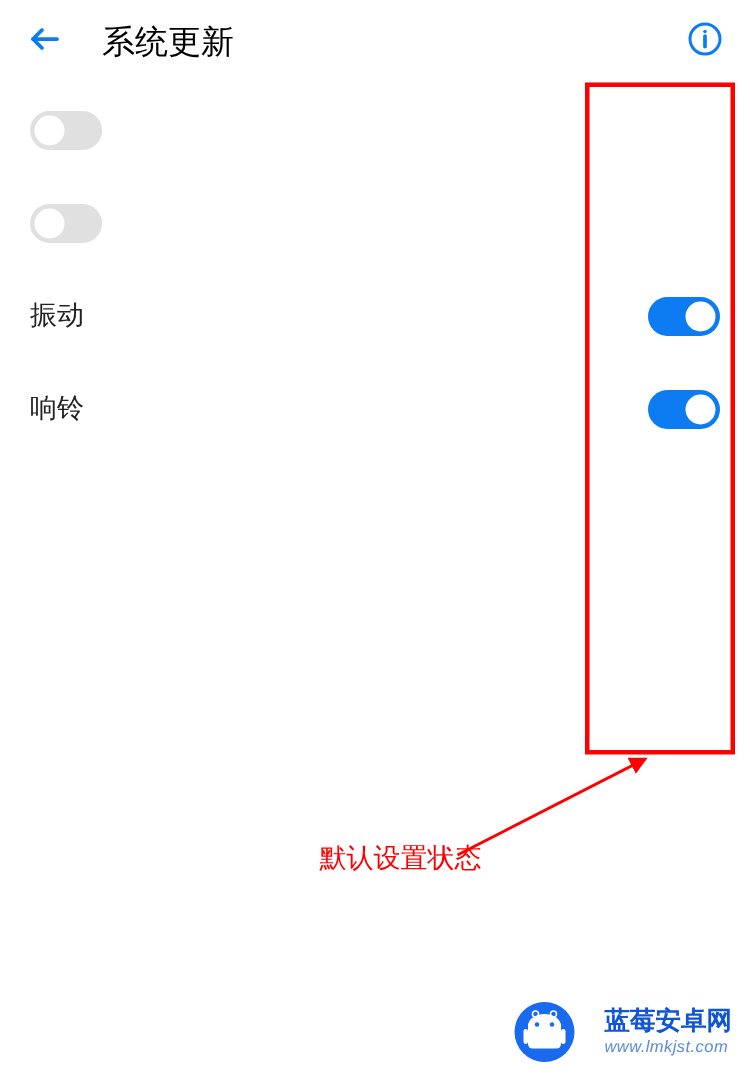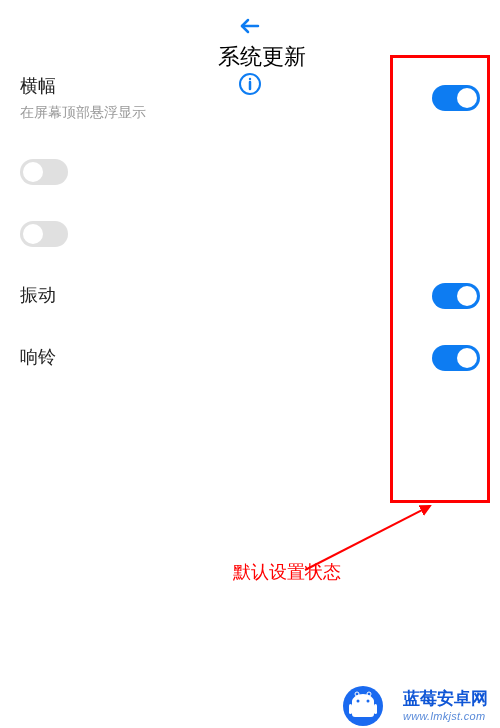--- a/index.html
+++ b/index.html
@@ -9,21 +9,20 @@
       background: #fff;
       font-family: -apple-system, "Helvetica Neue", Arial, sans-serif;
       position: relative;
       overflow: hidden;
     }
     .header {
       display: flex;
       align-items: center;
       padding: 14px 16px;
       height: 56px;
-      flex-direction: column;
     }
     .back-arrow {
       width: 28px;
       height: 28px;
       display: flex;
       align-items: center;
       justify-content: center;
       cursor: pointer;
     }
     .back-arrow svg { width: 24px; height: 24px; }
@@ -101,30 +100,30 @@
     }
     .annotation-arrow {
       position: absolute;
       left: 290px;
       top: 500px;
       pointer-events: none;
     }
     .annotation-arrow svg { width: 150px; height: 80px; }
     .annotation-text {
       position: absolute;
-      left: 233px;
+      left: 213px;
       top: 560px;
       font-size: 18px;
       color: #ff0000;
       pointer-events: none;
     }
     .watermark {
       position: absolute;
       right: 12px;
-      bottom: 0;
+      bottom: 18px;
       display: flex;
       align-items: center;
       gap: 18px;
     }
     .wm-logo {
       width: 44px;
       height: 44px;
     }
     .wm-logo svg { width: 44px; height: 44px; }
     .wm-text {
@@ -164,29 +163,20 @@
         <line x1="12" y1="10" x2="12" y2="17" stroke-width="2.5" stroke-linecap="round"></line>
         <circle cx="12" cy="7" r="1.2" fill="#0d7cf2" stroke="none"></circle>
       </svg>
     </span>
   </div>
 </div>
 
 <div class="content">
 
 
-  <div class="row">
-    <div class="row-text">
-      <div class="row-label">横幅</div>
-      <div class="row-desc">在屏幕顶部悬浮显示</div>
-    </div>
-    <div class="toggle on">
-      <div class="toggle-knob"></div>
-    </div>
-  </div>
 
   <div class="row">
     <div class="toggle off">
       <div class="toggle-knob"></div>
     </div>
   </div>
 
   <div class="row">
     <div class="toggle off">
       <div class="toggle-knob"></div>

